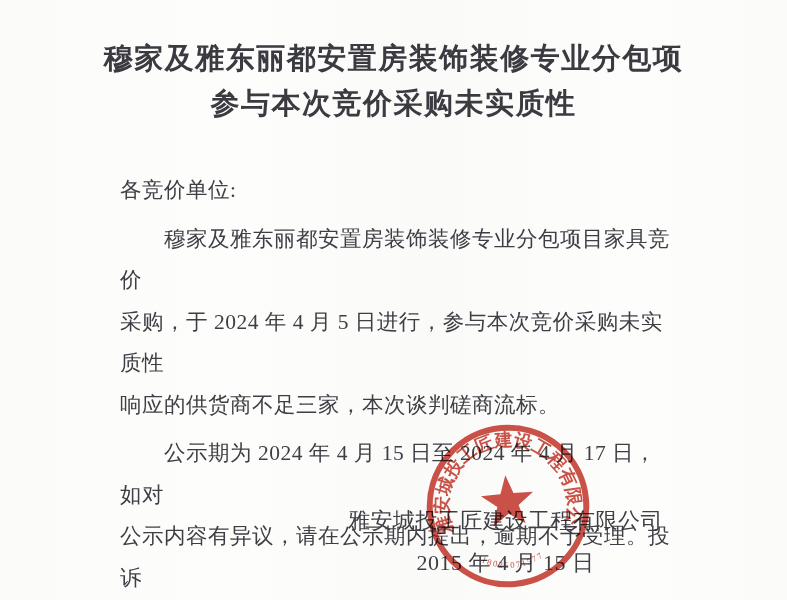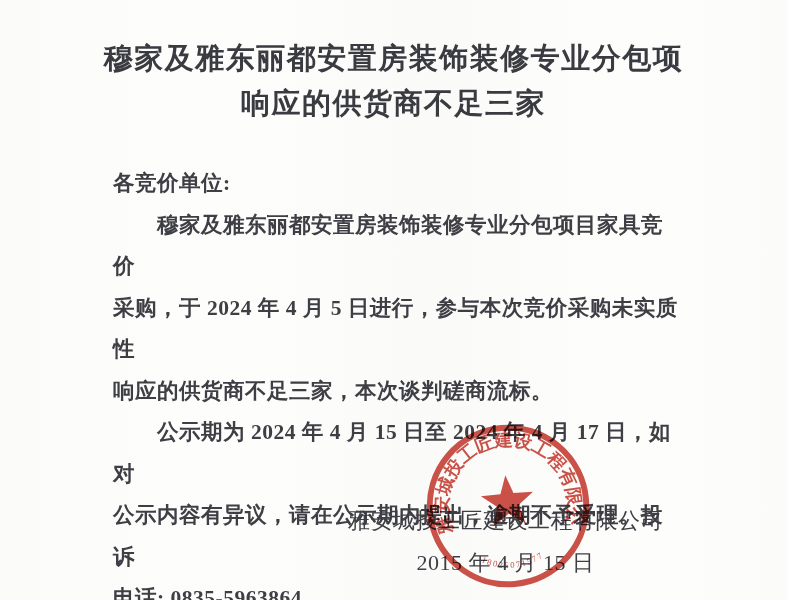--- a/index.html
+++ b/index.html
@@ -28,21 +28,21 @@
   }
   .doc-body {
     position: absolute;
     left: 113px;
     top: 163px;
     width: 566px;
     font-size: 21.5px;
     line-height: 41.5px;
     letter-spacing: 0.5px;
   }
-  .doc-body p { margin: 0; white-space: pre-line; font-weight: bold; }
+  .doc-body p { margin: 7px; white-space: pre-line; }
   .para-indent { text-indent: 44px; }
   .signature-block {
     position: absolute;
     top: 500px;
     right: 124px;
     text-align: center;
     font-size: 22px;
     line-height: 42px;
     letter-spacing: 0.5px;
     color: #3e3e45;
@@ -63,21 +63,21 @@
   }
   .seal .seal-company-text { font-size: 21px; font-weight: 600; }
   .seal .seal-serial-text { font-size: 10px; letter-spacing: 2px; }
 </style>
 </head>
 <body>
 
 <div class="page">
 
   <h1 class="doc-title">穆家及雅东丽都安置房装饰装修专业分包项
-响应的供货商不足三家</h1>
+参与本次竞价采购未实质性</h1>
 
   <div class="doc-body">
     <p class="salutation">各竞价单位:</p>
     <p class="para-indent">穆家及雅东丽都安置房装饰装修专业分包项目家具竞价
 采购，于 2024 年 4 月 5 日进行，参与本次竞价采购未实质性
 响应的供货商不足三家，本次谈判磋商流标。</p>
     <p class="para-indent">公示期为 2024 年 4 月 15 日至 2024 年 4 月 17 日，如对
 公示内容有异议，请在公示期内提出，逾期不予受理。投诉
 电话: 0835-5963864。</p>
   </div>

